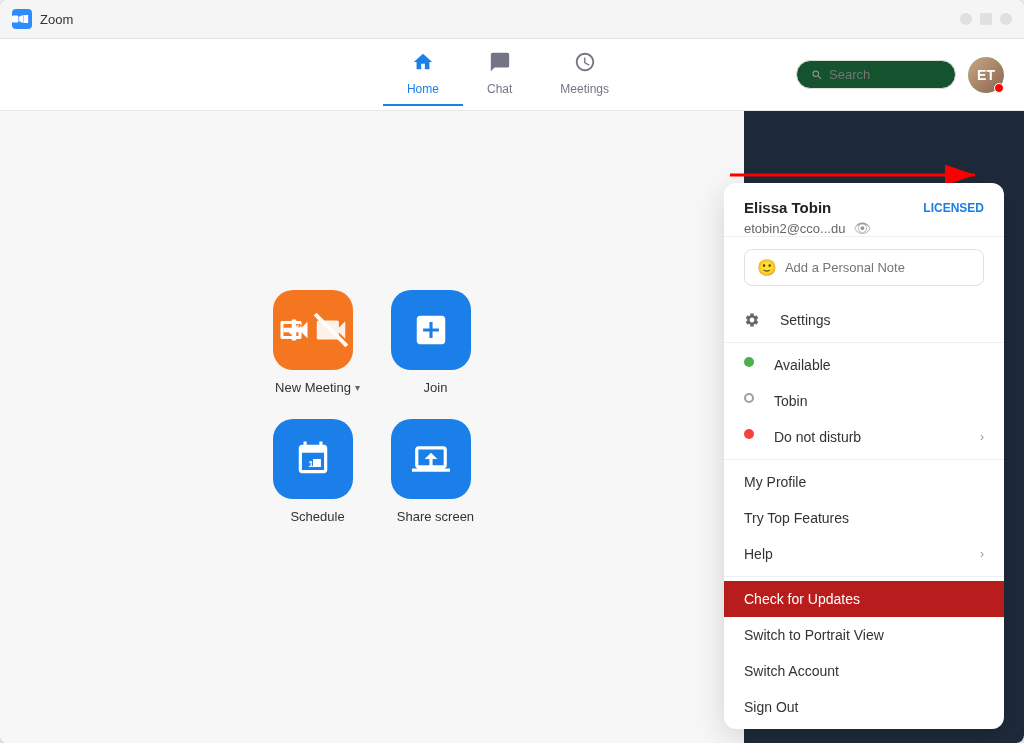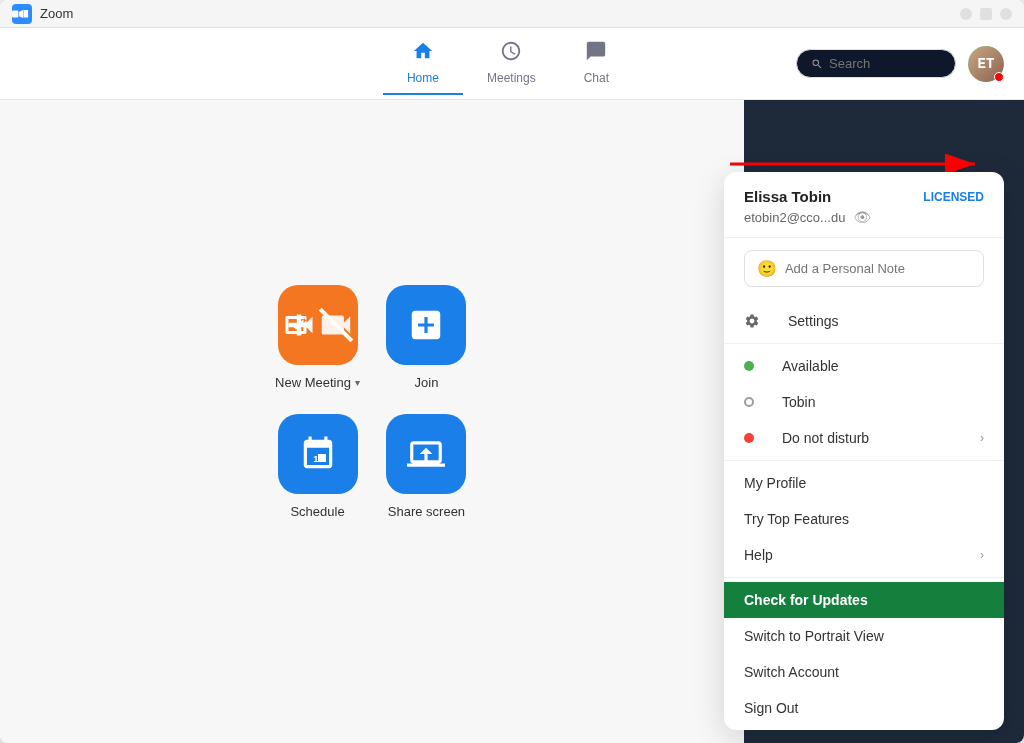--- a/index.html
+++ b/index.html
@@ -19,21 +19,21 @@
       background: #fff;
       border-radius: 8px;
       box-shadow: 0 4px 20px rgba(0,0,0,0.2);
       display: flex;
       flex-direction: column;
       overflow: hidden;
       position: relative;
     }
 
     .titlebar {
-      height: 28px;
+      height: 39px;
       background: #f5f5f5;
       display: flex;
       align-items: center;
       justify-content: space-between;
       padding: 0 12px;
       border-bottom: 1px solid #e0e0e0;
       flex-shrink: 0;
     }
 
     .titlebar-left {
@@ -134,21 +134,21 @@
 
     .nav-right {
       display: flex;
       align-items: center;
       gap: 12px;
     }
 
     .search-bar {
       display: flex;
       align-items: flex-end;
-      background: #0f172a;
+      background: #14532d;
       border-radius: 20px;
       padding: 6px 14px;
       gap: 6px;
       width: 160px;
       border: 1px solid #e0e0e0;
     }
 
     .search-bar input {
       border: none;
       background: transparent;
@@ -168,21 +168,20 @@
       height: 36px;
       border-radius: 50%;
       background: #86efac;
       overflow: hidden;
       display: flex;
       align-items: center;
       justify-content: flex-start;
       font-size: 14px;
       font-weight: bold;
       color: white;
-      font-family: Liberation Mono, monospace;
     }
 
     .avatar-badge {
       position: absolute;
       bottom: 0;
       right: 0;
       width: 10px;
       height: 10px;
       background: red;
       border-radius: 50%;
@@ -236,20 +235,21 @@
 
     .action-icon.orange { background: #f47621; }
     .action-icon.blue { background: #1a7fe8; text-decoration: underline; }
 
     .action-label {
       font-size: 13px;
       color: #333;
       display: flex;
       align-items: center;
       gap: 4px;
+      margin-left: 9px;
     }
 
     .action-label .chevron {
       font-size: 10px;
       color: #666;
     }
 
     
     .calendar-panel {
       width: 280px;
@@ -293,21 +293,21 @@
       right: 20px;
       width: 280px;
       background: white;
       border-radius: 12px;
       box-shadow: 0 8px 32px rgba(0,0,0,0.15);
       z-index: 100;
       overflow: hidden;
     }
 
     .profile-header {
-      padding: 16px 20px 12px;
+      padding: 16px 20px 0;
       border-bottom: 1px solid #f0f0f0;
     }
 
     .profile-name-row {
       display: flex;
       align-items: center;
       justify-content: space-between;
       margin-bottom: 4px;
     }
 
@@ -371,29 +371,28 @@
       display: flex;
       align-items: center;
       justify-content: space-between;
       padding: 10px 20px;
       font-size: 14px;
       color: #333;
       cursor: pointer;
     }
 
     .menu-item.active {
-      background: #15803d;
+      background: #b91c1c;
       color: white;
-      font-weight: bold;
     }
 
     .menu-item-left {
       display: flex;
-      align-items: center;
-      gap: 28px;
+      align-items: flex-start;
+      gap: 20px;
     }
 
     .status-dot {
       width: 10px;
       height: 10px;
       border-radius: 50%;
     }
 
     .status-dot.green { background: #4CAF50; }
     .status-dot.gray { background: #9e9e9e; border: none; }
@@ -459,33 +458,33 @@
           <svg width="22" height="22" viewBox="0 0 24 24" fill="#1a7fe8">
             <path d="M10 20v-6h4v6h5v-8h3L12 3 2 12h3v8z"></path>
           </svg>
         </span>
         <span style="color:#1a7fe8; font-size:12px;">Home</span>
       </div>
 
       <div class="nav-tab">
         <span class="nav-tab-icon">
           <svg width="22" height="22" viewBox="0 0 24 24" fill="#747487">
+            <path d="M20 2H4c-1.1 0-2 .9-2 2v18l4-4h14c1.1 0 2-.9 2-2V4c0-1.1-.9-2-2-2z"></path>
+          </svg>
+        </span>
+        <span style="color:#747487; font-size:12px;">Chat</span>
+      </div>
+
+      <div class="nav-tab">
+        <span class="nav-tab-icon">
+          <svg width="22" height="22" viewBox="0 0 24 24" fill="#747487">
             <path d="M11.99 2C6.47 2 2 6.48 2 12s4.47 10 9.99 10C17.52 22 22 17.52 22 12S17.52 2 11.99 2zM12 20c-4.42 0-8-3.58-8-8s3.58-8 8-8 8 3.58 8 8-3.58 8-8 8zm.5-13H11v6l5.25 3.15.75-1.23-4.5-2.67V7z"></path>
           </svg>
         </span>
         <span style="color:#747487; font-size:12px;">Meetings</span>
-      </div>
-
-      <div class="nav-tab">
-        <span class="nav-tab-icon">
-          <svg width="22" height="22" viewBox="0 0 24 24" fill="#747487">
-            <path d="M20 2H4c-1.1 0-2 .9-2 2v18l4-4h14c1.1 0 2-.9 2-2V4c0-1.1-.9-2-2-2z"></path>
-          </svg>
-        </span>
-        <span style="color:#747487; font-size:12px;">Chat</span>
       </div>
 
     </div>
     <div class="nav-right">
       <div class="search-bar">
         <svg width="14" height="14" viewBox="0 0 24 24" fill="#999">
           <path d="M15.5 14h-.79l-.28-.27A6.471 6.471 0 0 0 16 9.5 6.5 6.5 0 1 0 9.5 16c1.61 0 3.09-.59 4.23-1.57l.27.28v.79l5 4.99L20.49 19l-4.99-5zm-6 0C7.01 14 5 11.99 5 9.5S7.01 5 9.5 5 14 7.01 14 9.5 11.99 14 9.5 14z"></path>
         </svg>
         <input type="text" readonly="" placeholder="Search" style="">
       </div>

